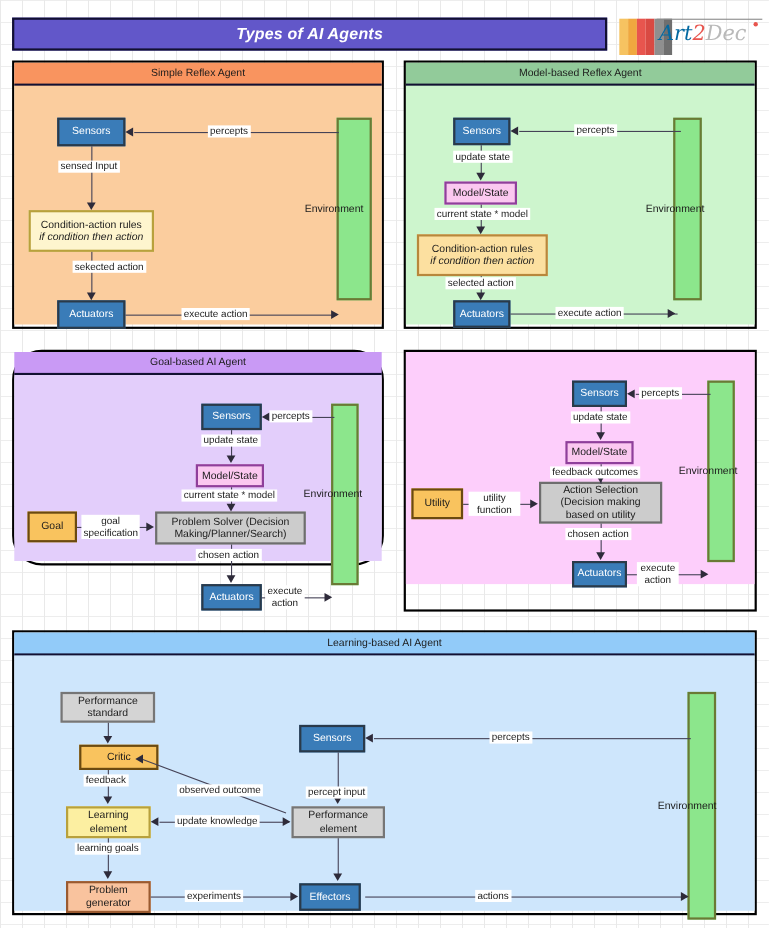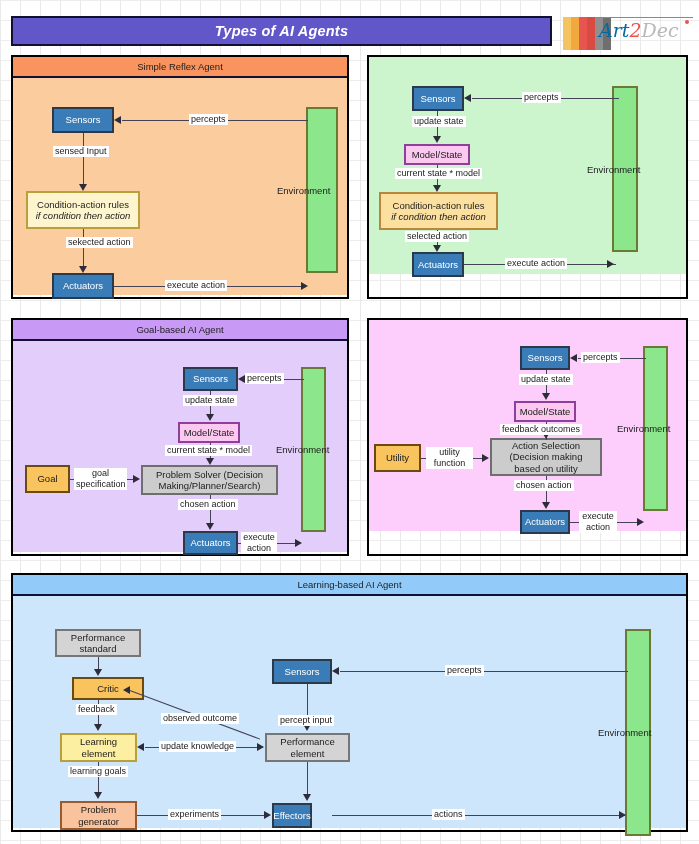--- a/index.html
+++ b/index.html
@@ -43,21 +43,21 @@
   
   .panel { position: absolute; border: 2px solid #000000; }
   .panel > .hdr {
     height: 21px; display: flex; align-items: center; justify-content: center;
     border-bottom: 2px solid #121032; font-size: 9.5px; color: #1c1c1c;
   }
   .panel > .body { position: relative; width: 100%; height: calc(100% - 23px); }
 
   #panel-simple   { left: 11px;  top: 55px;  width: 338px; height: 244px; }
   #panel-model    { left: 367px; top: 55px;  width: 321px; height: 244px; }
-  #panel-goal     { left: 11px;  top: 318px; width: 338px; height: 238px; }
+  #panel-goal     { left: 11px;  top: 318px; width: 338px; height: 196px; border-radius: 27px; }
   #panel-utility  { left: 367px; top: 318px; width: 321px; height: 238px; }
   #panel-learning { left: 11px;  top: 573px; width: 677px; height: 259px; }
 
   #panel-simple   > .hdr { background: #f9945f; }
   #panel-simple   > .body { background: #fbcd9e; }
   #panel-model    > .hdr { background: #92cb9a; }
   #panel-model    > .body { background: #cdf5cd; }
   #panel-goal     > .hdr { background: #c99af5; }
   #panel-goal     > .body { background: #e3cefb; }
   #panel-utility  > .hdr { background: #fb92bf; }
@@ -156,20 +156,23 @@
     <div class="ah down" style="left:66px; top:188px;"></div>
     <div class="elbl" style="left:37px; top:159px;margin-left:16px;">sekected action</div>
 
     <div class="ln h" style="left:101px; top:208px; width:192px;"></div>
     <div class="ah right" style="left:288px; top:204px;"></div>
     <div class="elbl" style="left:152px; top:202px;">execute action</div>
   </div>
 </div>
 
 <div class="panel" id="panel-model">
+  <div class="hdr">
+      <span>Model-based Reflex Agent</span>
+    </div>
   <div class="body">
 
     <div class="envbar" style="left:243px; top:29px; width:26px; height:166px;"></div>
     <div class="envlabel" style="left:218px; top:107px;">Environment</div>
 
     <div class="node blue" style="left:43px; top:29px; width:52px; height:25px;">
       <span>Sensors</span>
     </div>
     <div class="node pink" style="left:35px; top:87px; width:66px; height:21px;">
       <span>Model/State</span>
@@ -330,21 +333,21 @@
       <span>Problem</span>
       <span>generator</span>
     </div>
     <div class="node blue" style="left:259px; top:63px; width:60px; height:25px;">
       <span>Sensors</span>
     </div>
     <div class="node grayplain" style="left:252px; top:137px; width:85px; height:29px;">
       <span>Performance</span>
       <span>element</span>
     </div>
-    <div class="node blue" style="left:259px; top:207px; width:40px; height:25px;">
+    <div class="node blue" style="left:259px; top:207px; width:56px; height:25px;">
       <span>Effectors</span>
     </div>
 
     <div class="ln v" style="left:85px; top:61px; height:14px;"></div>
     <div class="ah down" style="left:81px; top:73px;"></div>
 
     <div class="ln v" style="left:85px; top:104px; height:26px;"></div>
     <div class="ah down" style="left:81px; top:128px;"></div>
     <div class="elbl" style="left:63px; top:108px;">feedback</div>
 

